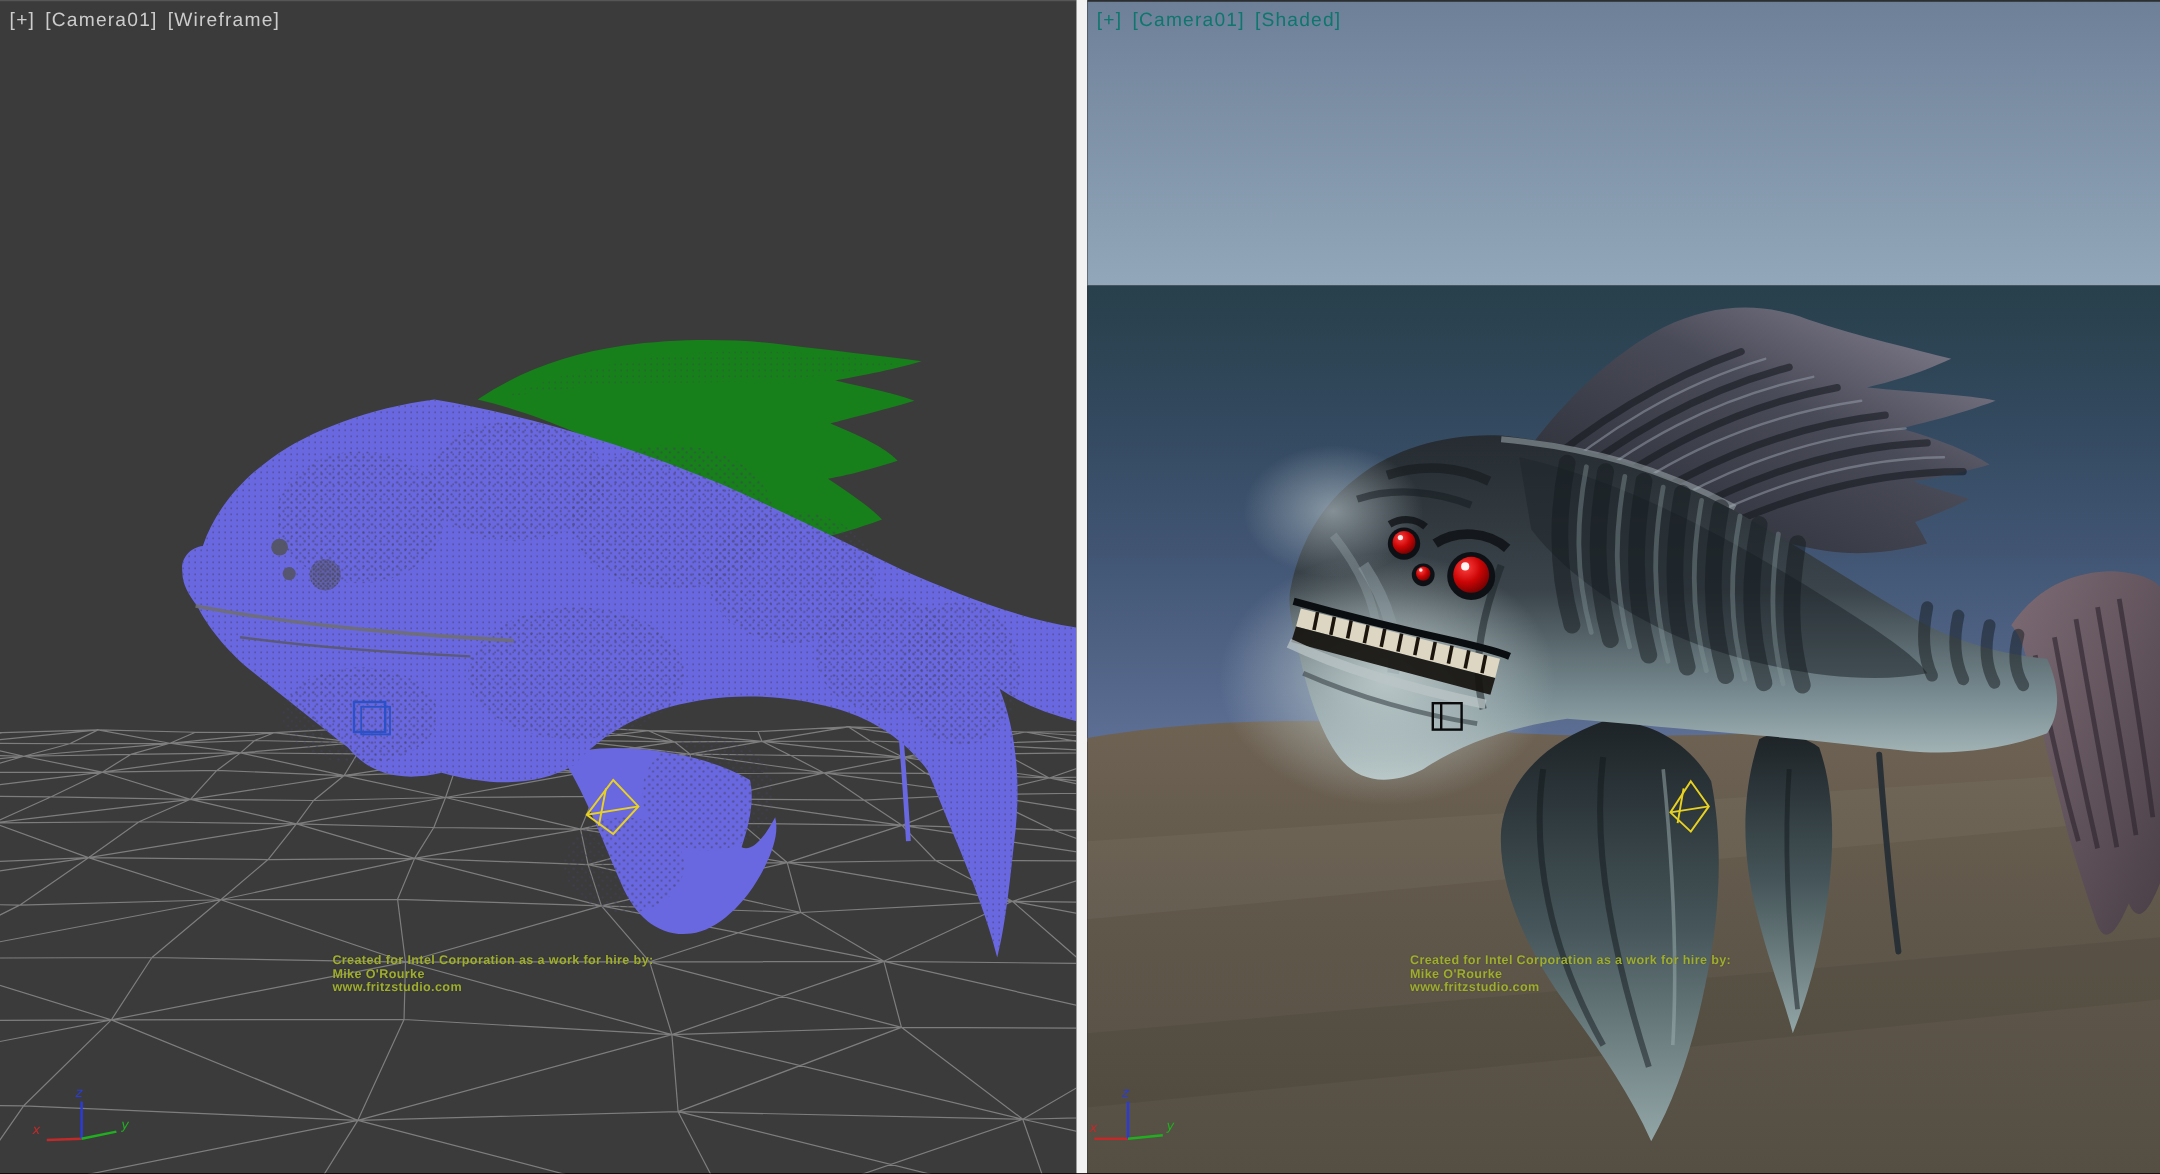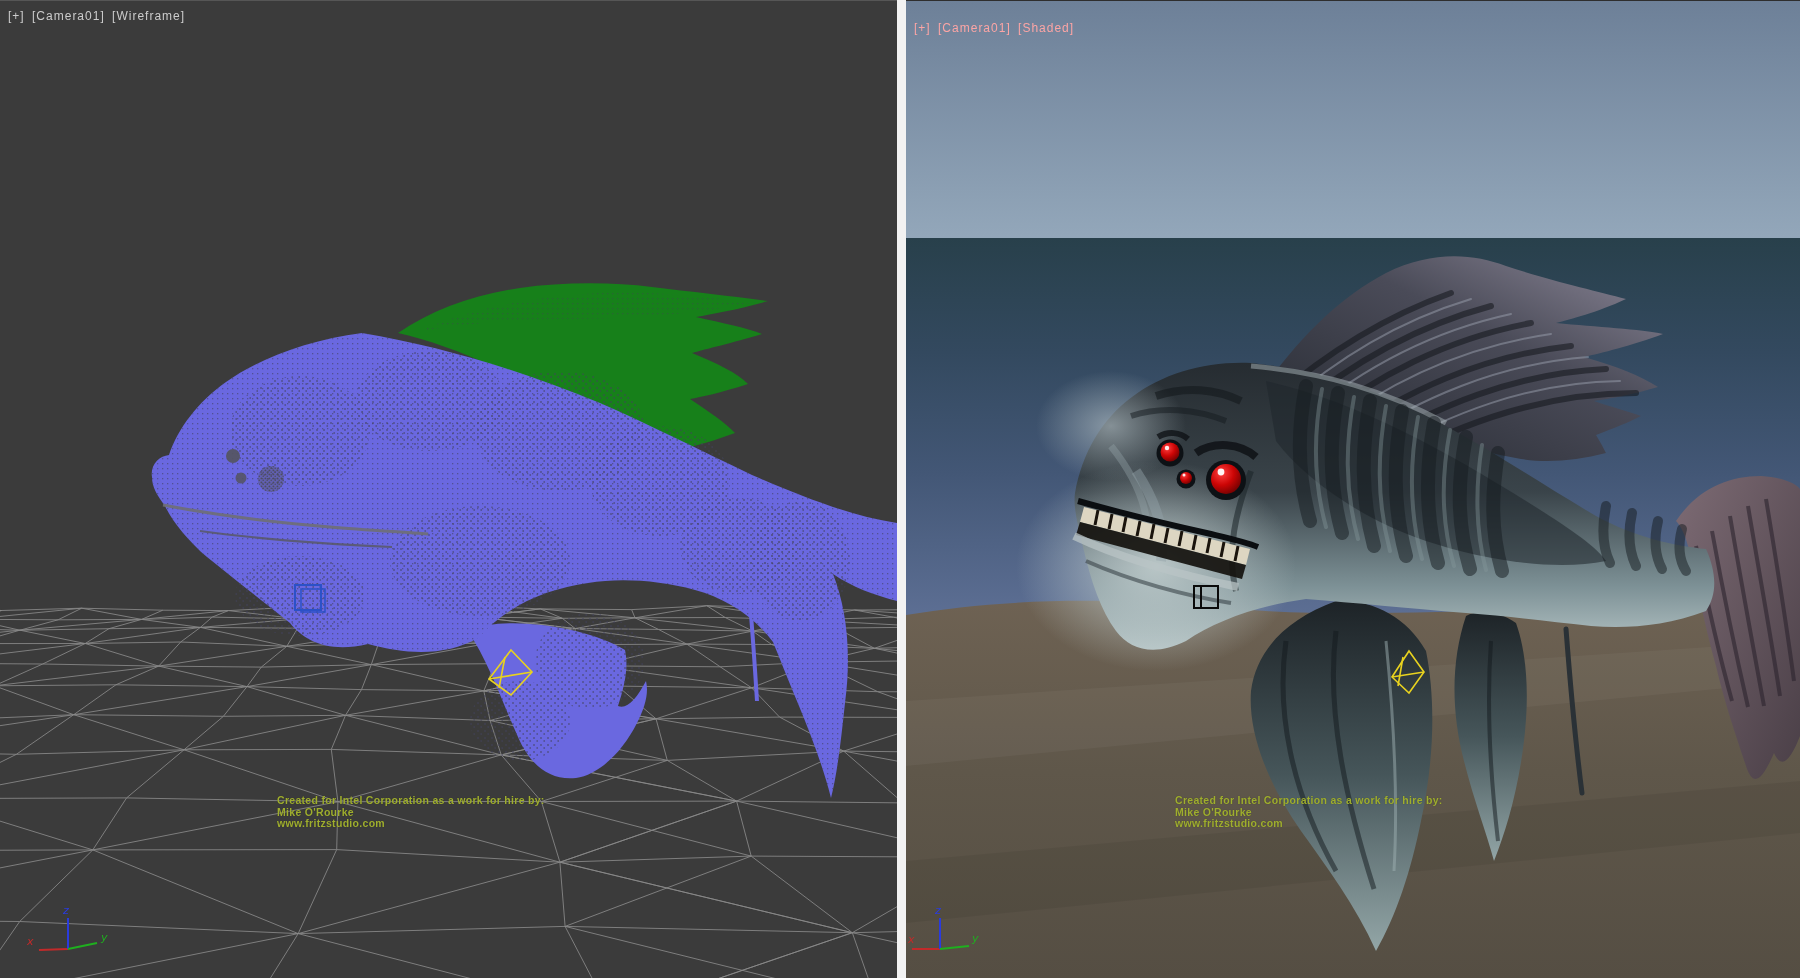--- a/index.html
+++ b/index.html
@@ -3,25 +3,25 @@
 <meta charset="utf-8">
 <style>
   html,body{margin:0;padding:0;background:#000;}
   .stage{position:relative;width:1800px;height:978px;overflow:hidden;background:#000;
          font-family:"Liberation Sans",sans-serif;}
   .vp{position:absolute;top:0;height:978px;overflow:hidden;}
   .vp-left{left:0;width:897px;background:#3b3b3b;border-top:1px solid rgba(255,255,255,.14);}
   .vp-right{left:906px;width:894px;border-top:1px solid rgba(255,255,255,.18);}
   .splitter{position:absolute;top:0;left:897px;width:9px;height:978px;background:#f2f2f2;}
   .vp svg{position:absolute;left:0;top:0;}
-  .vp-label{position:absolute;left:8px;top:8px;font-size:12px;letter-spacing:1px;
+  .vp-label{position:absolute;left:8px;top:8px;font-size:16px;letter-spacing:1px;
             font-family:"Liberation Sans",sans-serif;user-select:none;text-align:center;}
   .vp-label span{margin-right:3px;cursor:pointer;}
   .vp-left .vp-label{color:#cccccc;}
-  .vp-right .vp-label{color:#fca5a5;margin-top:12px;}
+  .vp-right .vp-label{color:#0f766e;}
   .anno{position:absolute;font-family:Liberation Sans, sans-serif;font-weight:bold;
         font-size:10.5px;line-height:11.5px;letter-spacing:.3px;color:#9fae2e;
         text-shadow:0 0 1px rgba(0,0,0,.35);}
   .axis-label{font-size:11px;font-style:italic;font-family:"DejaVu Sans",sans-serif;}
 </style>
 </head>
 <body>
 
 <div class="stage">
 

